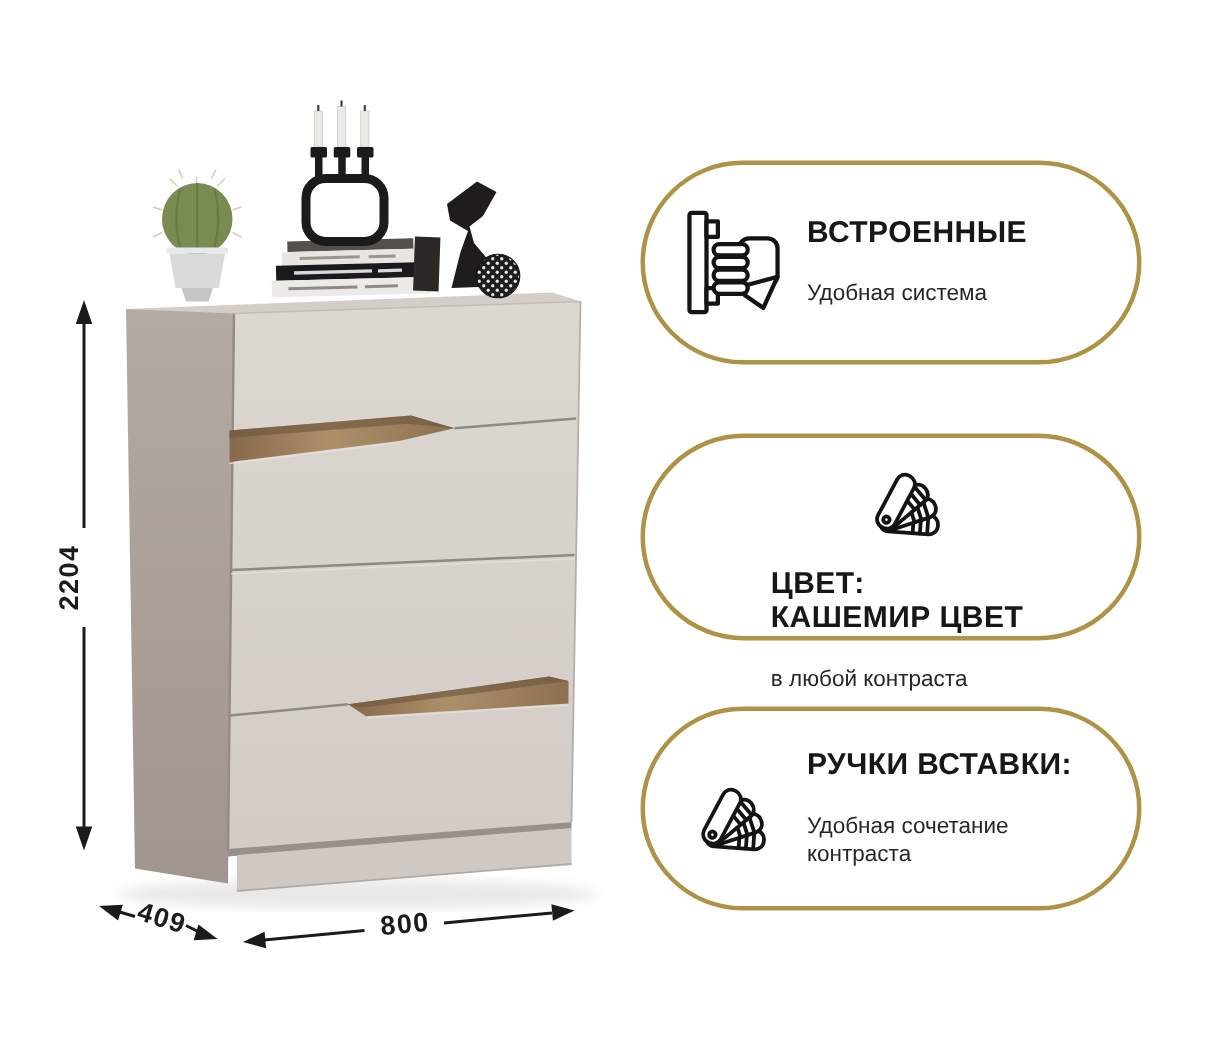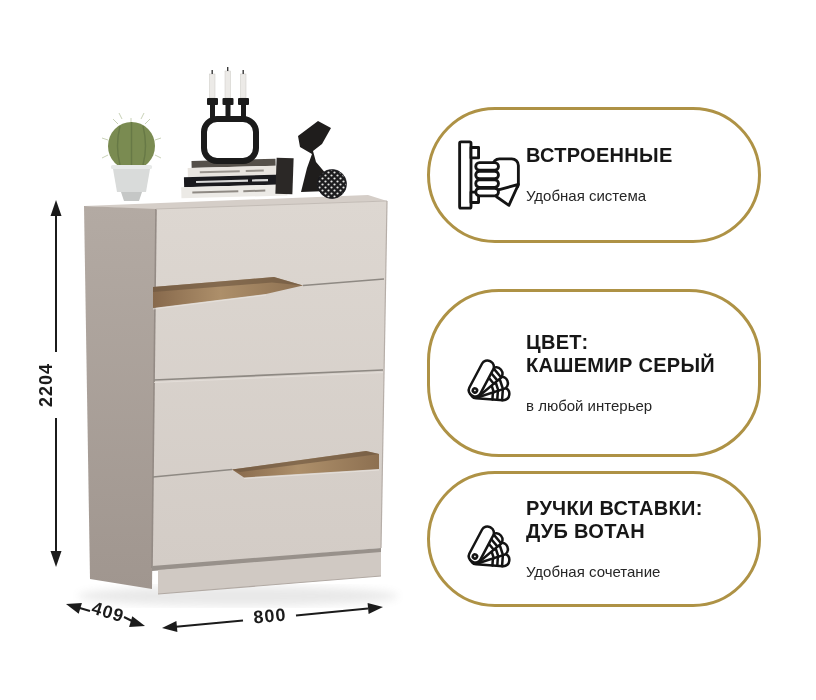--- a/index.html
+++ b/index.html
@@ -10,24 +10,24 @@
     -webkit-font-smoothing:antialiased;
   }
   .stage{position:absolute;inset:0;}
   .scene{position:absolute;left:0;top:0;}
 
   
   .badge{
     position:absolute;left:427px;width:334px;height:136px;
     border:3px solid #ae9245;border-radius:72px;background:#fff;
     box-sizing:border-box;display:flex;align-items:center;
-    padding-left:22px;
+    padding-left:22px;gap:12px;
   }
   .badge.b1{top:107px;}
-  .badge.b2{top:289px;height:168px;}
+  .badge.b2{top:289px;height:138px;flex-direction:column;}
   .badge.b3{top:471px;}
   .badge .icon{flex:0 0 74px;display:flex;align-items:center;justify-content:center;}
   .badge .icon svg{display:block;}
   .badge .txt{padding-right:14px;}
   .badge .title{
     font-weight:700;font-size:20px;line-height:1.15;color:#171717;
     letter-spacing:.3px;
   }
   .badge .sub{
     font-size:15px;line-height:1.28;color:#262626;margin-top:19px;
@@ -233,24 +233,24 @@
           </g>
         <g transform="rotate(-62 17 52)">
             <rect x="13" y="45" width="40" height="13" rx="6"></rect>
           <circle cx="19" cy="51.5" r="2.2" fill="none"></circle>
           </g>
       </svg>
     </div>
     <div class="txt">
       <div class="title">
         <div>ЦВЕТ:</div>
-        <div>КАШЕМИР СЕРЫЙ</div>
+        <div>КАШЕМИР ЦВЕТ</div>
       </div>
       <div class="sub">
-        <div>в любой интерьер</div>
+        <div>в любой контраста</div>
       </div>
     </div>
   </div>
 
   <div class="badge b3">
     <div class="icon">
       <svg width="62" height="62" viewBox="0 0 64 64" fill="#fff" stroke="#141414" stroke-width="2.6" stroke-linejoin="round" stroke-linecap="round">
         <g transform="rotate(4 17 52)">
             <rect x="13" y="45" width="40" height="13" rx="6"></rect>
           <path d="M36 45 v13 M41 45 v13 M46 45 v13"></path>
@@ -265,21 +265,21 @@
           </g>
         <g transform="rotate(-62 17 52)">
             <rect x="13" y="45" width="40" height="13" rx="6"></rect>
           <circle cx="19" cy="51.5" r="2.2" fill="none"></circle>
           </g>
       </svg>
     </div>
     <div class="txt">
       <div class="title">
         <div>РУЧКИ ВСТАВКИ:</div>
-        <div>ДУБ ВОТАН</div>
       </div>
       <div class="sub">
         <div>Удобная сочетание</div>
+        <div>контраста</div>
       </div>
     </div>
   </div>
 
 </div>
 
 </body></html>

